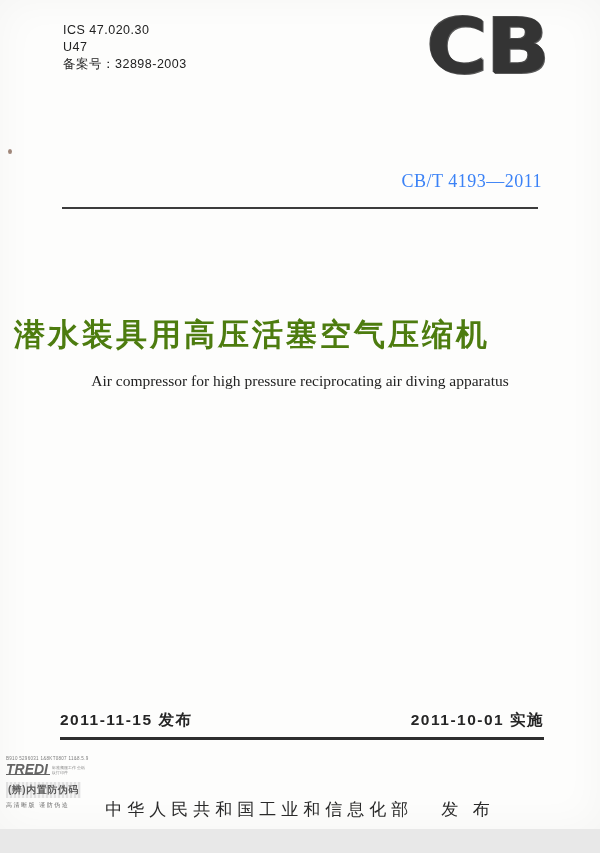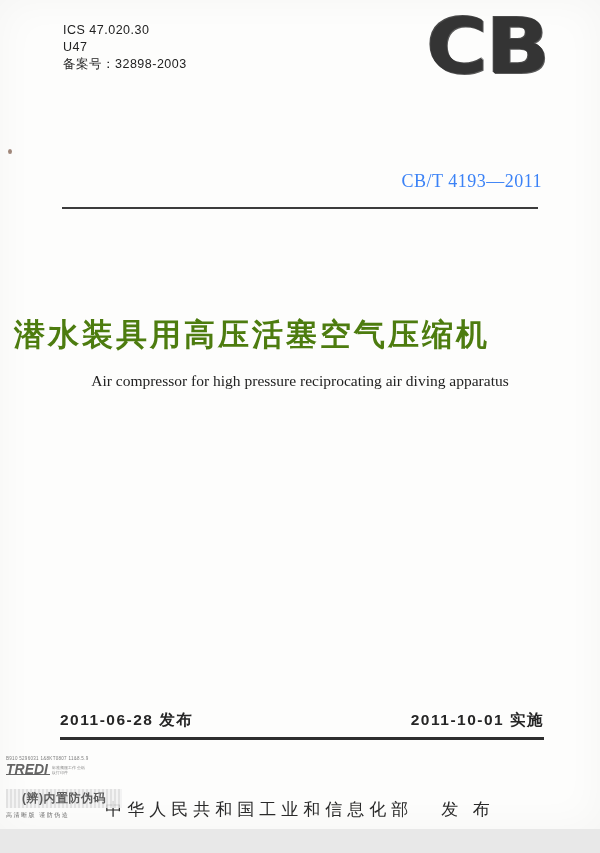--- a/index.html
+++ b/index.html
@@ -164,27 +164,27 @@
     padding-right: 2px;
   }
   .stamp .brand-note {
     font-size: 4px;
     line-height: 5px;
     color: #777;
     margin-left: 2px;
     width: 34px;
   }
   .stamp .code-box {
-    margin-top: 14px;
-    font-size: 12px;
+    margin-top: 7px;
+    font-size: 10px;
     font-weight: bold;
     letter-spacing: 0.5px;
     color: #3f3f3f;
     background: repeating-linear-gradient(90deg,#ddd 0 2px,#f2f2f2 2px 4px);
-    padding: 1px 16px;
+    padding: 1px 2px;
     white-space: nowrap;
     width: fit-content;
   }
   .stamp .footer-line {
     margin-top: 3px;
     font-size: 6px;
     letter-spacing: 1.5px;
     color: #4d4d4d;
     white-space: nowrap;
   }
@@ -217,21 +217,21 @@
 
   <div class="standard-number">CB/T 4193—2011</div>
 
   <div class="rule-thin"></div>
 
   <div class="main-title">潜水装具用高压活塞空气压缩机</div>
 
   <div class="en-title">Air compressor for high pressure reciprocating air diving apparatus</div>
 
   <div class="dates-row">
-    <span>2011-06-28 发布</span>
+    <span>2011-11-15 发布</span>
     <span>2011-10-01 实施</span>
   </div>
 
   <div class="publisher-row">
     <span>中华人民共和国工业和信息化部</span><span class="gap"></span><span>发 布</span>
   </div>
 
   <div class="stamp">
     <div class="serial">B910 5296031 1&amp;8KT0807 11&amp;8.5.9</div>
     <div class="brand-row">

